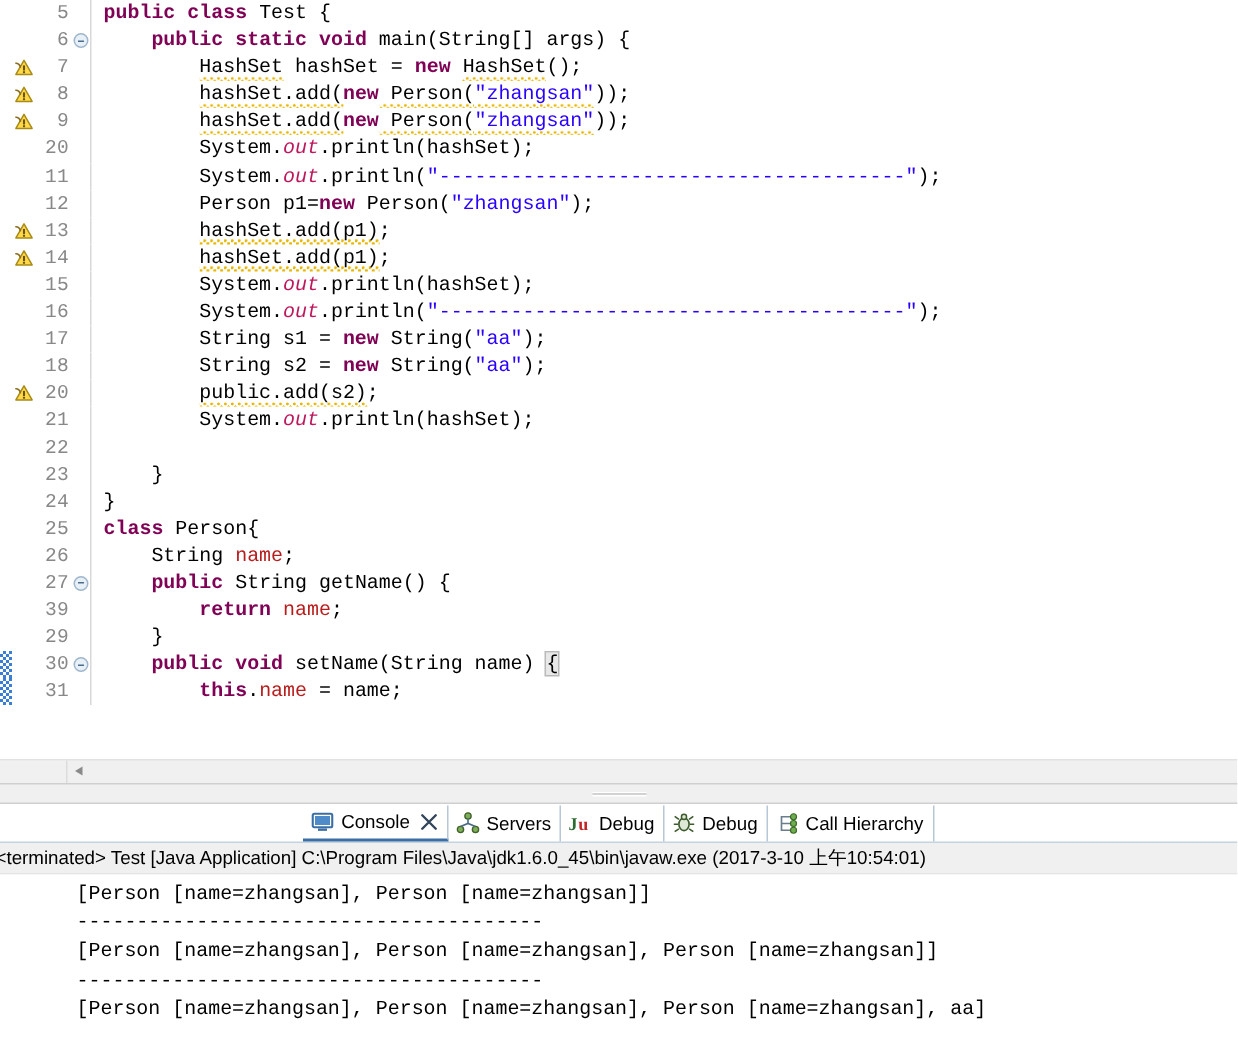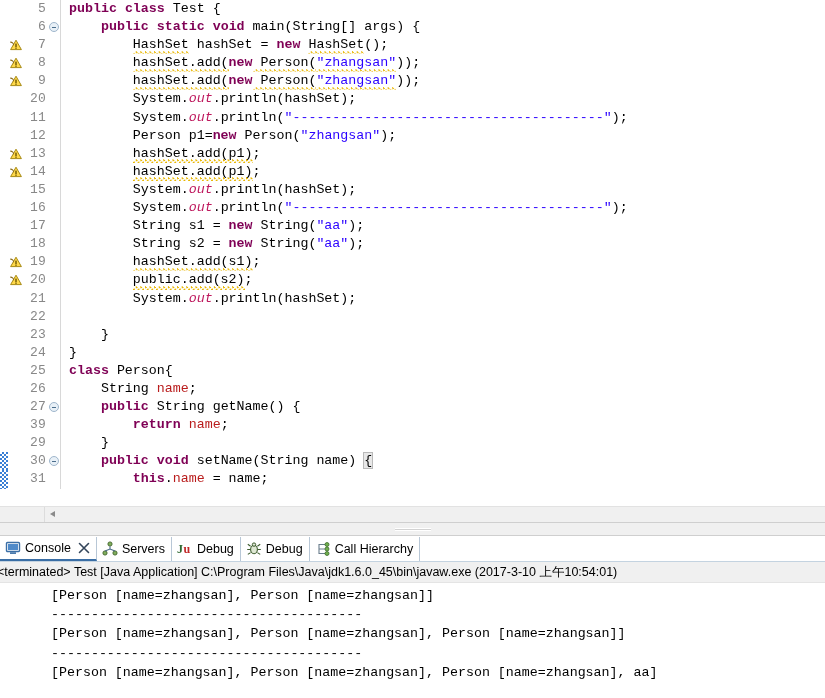--- a/index.html
+++ b/index.html
@@ -187,20 +187,21 @@
     background: #ffffff;
     position: relative;
   }
   #tabbar {
     height: 25px;
     display: flex;
     align-items: flex-end;
     background: #ffffff;
     border-bottom: 1px solid #c4d3e0;
     position: relative;
+    justify-content: center;
   }
   .tab {
     display: flex;
     align-items: center;
     height: 24px;
     padding: 0 6px 0 5px;
     font-size: 12.5px;
     color: #000;
     position: relative;
     border-right: 1px solid #b8c7d6;
@@ -291,26 +292,20 @@
       <div class="line"><div class="chbar"></div><div class="ann"><span class="warn-icon"><svg width="14" height="14" viewBox="0 0 14 14">
               <path d="M7 2.2 L12.4 11.6 L1.6 11.6 Z" fill="#FFD94A" stroke="#A88A16" stroke-width="1" stroke-linejoin="round"></path>
               <rect x="6.3" y="5.6" width="1.4" height="3.4" fill="#6B5400"></rect>
               <rect x="6.3" y="9.5" width="1.4" height="1.3" fill="#6B5400"></rect>
               <path d="M1.2 4.2 a3 3 0 0 1 3.4 3.0" fill="none" stroke="#8a6d1e" stroke-width="1.1"></path>
             </svg></span></div><div class="lnum">14</div><div class="fold"></div><div class="sep"></div><div class="code"><span class="plain">        </span><span class="plain sq">hashSet.add(p1)</span><span class="plain">;</span></div></div>
       <div class="line"><div class="chbar"></div><div class="ann"></div><div class="lnum">15</div><div class="fold"></div><div class="sep"></div><div class="code"><span class="plain">        System.</span><span class="fld-static">out</span><span class="plain">.println(hashSet);</span></div></div>
       <div class="line"><div class="chbar"></div><div class="ann"></div><div class="lnum">16</div><div class="fold"></div><div class="sep"></div><div class="code"><span class="plain">        System.</span><span class="fld-static">out</span><span class="plain">.println(</span><span class="str">"---------------------------------------"</span><span class="plain">);</span></div></div>
       <div class="line"><div class="chbar"></div><div class="ann"></div><div class="lnum">17</div><div class="fold"></div><div class="sep"></div><div class="code"><span class="plain">        String s1 = </span><span class="kw">new</span><span class="plain"> String(</span><span class="str">"aa"</span><span class="plain">);</span></div></div>
       <div class="line"><div class="chbar"></div><div class="ann"></div><div class="lnum">18</div><div class="fold"></div><div class="sep"></div><div class="code"><span class="plain">        String s2 = </span><span class="kw">new</span><span class="plain"> String(</span><span class="str">"aa"</span><span class="plain">);</span></div></div>
-      <div class="line"><div class="chbar"></div><div class="ann"><span class="warn-icon"><svg width="14" height="14" viewBox="0 0 14 14">
-              <path d="M7 2.2 L12.4 11.6 L1.6 11.6 Z" fill="#FFD94A" stroke="#A88A16" stroke-width="1" stroke-linejoin="round"></path>
-              <rect x="6.3" y="5.6" width="1.4" height="3.4" fill="#6B5400"></rect>
-              <rect x="6.3" y="9.5" width="1.4" height="1.3" fill="#6B5400"></rect>
-              <path d="M1.2 4.2 a3 3 0 0 1 3.4 3.0" fill="none" stroke="#8a6d1e" stroke-width="1.1"></path>
-            </svg></span></div><div class="lnum">19</div><div class="fold"></div><div class="sep"></div><div class="code"><span class="plain">        </span><span class="plain sq">hashSet.add(s1)</span><span class="plain">;</span></div></div>
       <div class="line"><div class="chbar"></div><div class="ann"><span class="warn-icon"><svg width="14" height="14" viewBox="0 0 14 14">
               <path d="M7 2.2 L12.4 11.6 L1.6 11.6 Z" fill="#FFD94A" stroke="#A88A16" stroke-width="1" stroke-linejoin="round"></path>
               <rect x="6.3" y="5.6" width="1.4" height="3.4" fill="#6B5400"></rect>
               <rect x="6.3" y="9.5" width="1.4" height="1.3" fill="#6B5400"></rect>
               <path d="M1.2 4.2 a3 3 0 0 1 3.4 3.0" fill="none" stroke="#8a6d1e" stroke-width="1.1"></path>
             </svg></span></div><div class="lnum">20</div><div class="fold"></div><div class="sep"></div><div class="code"><span class="plain">        </span><span class="plain sq">public.add(s2)</span><span class="plain">;</span></div></div>
       <div class="line"><div class="chbar"></div><div class="ann"></div><div class="lnum">21</div><div class="fold"></div><div class="sep"></div><div class="code"><span class="plain">        System.</span><span class="fld-static">out</span><span class="plain">.println(hashSet);</span></div></div>
       <div class="line"><div class="chbar"></div><div class="ann"></div><div class="lnum">22</div><div class="fold"></div><div class="sep"></div><div class="code"><span class="plain"></span></div></div>
       <div class="line"><div class="chbar"></div><div class="ann"></div><div class="lnum">23</div><div class="fold"></div><div class="sep"></div><div class="code"><span class="plain">    }</span></div></div>
       <div class="line"><div class="chbar"></div><div class="ann"></div><div class="lnum">24</div><div class="fold"></div><div class="sep"></div><div class="code"><span class="plain">}</span></div></div>

